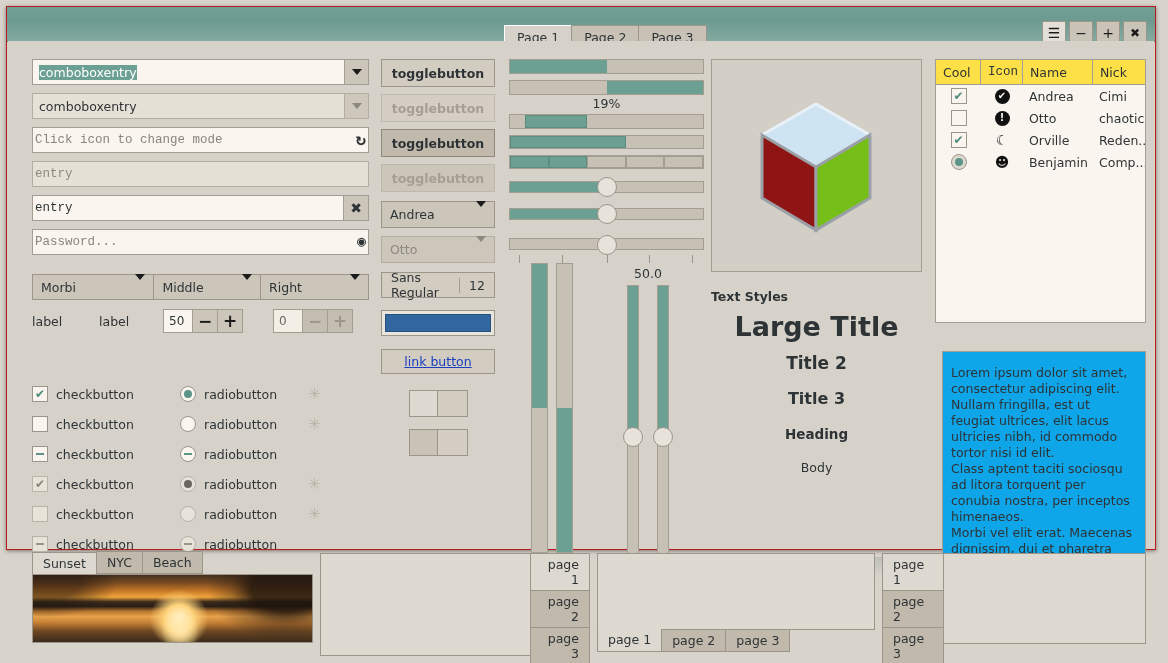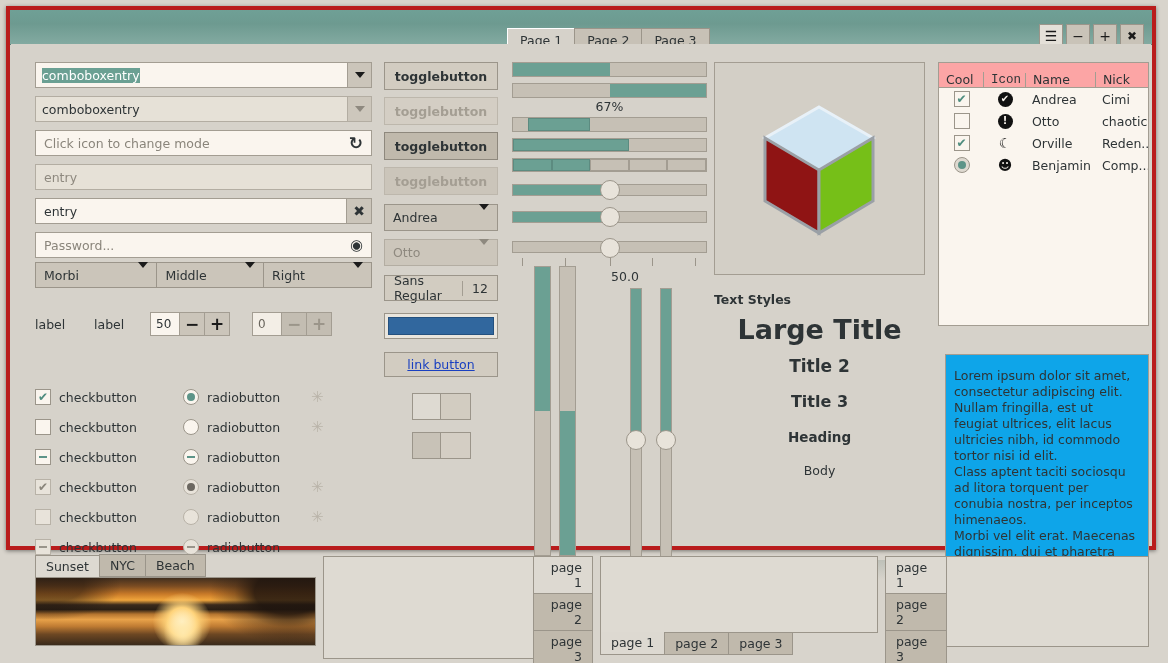--- a/index.html
+++ b/index.html
@@ -6,21 +6,21 @@
   body{
     width:1168px;height:663px;overflow:hidden;
     background:#d8d4cc;
     font-family:"DejaVu Sans","Liberation Sans",sans-serif;
     font-size:12.5px;color:#2e3436;
   }
   
   #window{
     position:absolute;left:6px;top:6px;width:1150px;height:544px;
     background:#d6d2ca;
-    border:4px solid #b91c1c;
+    border:1px solid #b91c1c;
     box-shadow:0 1px 4px rgba(0,0,0,.45);
     box-sizing:border-box;
   }
   #titlebar{
     position:absolute;left:0;top:0;right:0;height:34px;
     background:linear-gradient(to bottom,#6fa096 0%,#6d9a90 40%,#83aaa1 100%);
     border-bottom:1px solid #5d8179;
   }
   #tabs-header{
     position:absolute;left:497px;top:16px;height:26px;display:flex;align-items:flex-end;
@@ -36,21 +36,21 @@
     width:24px;height:24px;background:#c9c3b8;border:1px solid #9b958a;
     display:flex;align-items:center;justify-content:center;
     font-size:14px;color:#1b1b1b;box-sizing:border-box;line-height:1;
   }
   .wbtn.light{background:#e4e0d8;}
   
   #content{position:absolute;left:1px;top:34px;right:1px;bottom:1px;background:#d6d2ca;}
   
   .entry{
     height:26px;box-sizing:border-box;background:#faf5ee;border:1px solid #a39d92;
-    display:flex;align-items:center;padding:0 8px;font-size:12.5px;color:#2e3436;
+    display:flex;align-items:center;padding:0 2px;font-size:12.5px;color:#2e3436;font-family:Liberation Mono, monospace;
   }
   .entry.dim{background:#e6e1d7;color:#8e897f;border-color:#b3ada2;}
   .entry .ph{color:#8a857b;}
   .combo{
     height:26px;box-sizing:border-box;background:#faf5ee;border:1px solid #a39d92;
     display:flex;align-items:center;font-size:12.5px;position:relative;
   }
   .combo .txt{flex:1;padding:0 6px;overflow:hidden;white-space:nowrap;}
   .combo .arrowbox{
     width:24px;height:100%;border-left:1px solid #a39d92;background:#cbc5ba;
@@ -97,21 +97,21 @@
   
   .spin{display:flex;height:24px;box-sizing:border-box;}
   .spin .val{width:30px;background:#faf5ee;border:1px solid #a39d92;border-right:none;
              display:flex;align-items:center;padding-left:5px;font-size:12px;box-sizing:border-box;}
   .spin .sb{width:26px;border:1px solid #a39d92;background:#cbc5ba;display:flex;align-items:center;
             justify-content:center;font-size:17px;font-weight:bold;box-sizing:border-box;margin-left:-1px;color:#1b1b1b;}
   .spin.dim .val{background:#f3eee6;color:#6a665e;}
   .spin.dim .sb{color:#9b958a;background:#c3bdb2;}
   
   #tree{position:absolute;left:927px;top:18px;width:211px;height:264px;background:#faf5ee;border:1px solid #a39d92;box-sizing:border-box;}
-  .thead{display:flex;height:24px;background:#fca5a5;border-bottom:1px solid #a39d92;align-items:flex-end;}
+  .thead{display:flex;height:24px;background:#fde047;border-bottom:1px solid #a39d92;}
   .thead div{border-right:1px solid #a39d92;display:flex;align-items:center;padding-left:7px;box-sizing:border-box;font-size:12.5px;}
   .trow{display:flex;height:22px;align-items:center;}
   .trow>div{box-sizing:border-box;display:flex;align-items:center;}
   .c-cool{width:45px;justify-content:center;}
   .c-icon{width:42px;justify-content:center;font-size:14px;}
   .c-name{width:70px;padding-left:6px;}
   .c-nick{flex:1;padding-left:6px;overflow:hidden;white-space:nowrap;}
   
   #textview{position:absolute;left:934px;top:310px;width:204px;height:228px;background:#0ea5e9;
             border:1px solid #a39d92;box-sizing:border-box;padding:13px 8px;overflow:hidden;font-size:12.5px;line-height:16px;}
@@ -177,42 +177,42 @@
         <span>entry</span>
       </div>
 
       <div style="display:flex;margin-bottom:8px;">
         <div class="entry" style="flex:1;border-right:none;">
           <span>entry</span>
         </div>
         <div style="width:26px;height:26px;box-sizing:border-box;border:1px solid #a39d92;background:#cbc5ba;display:flex;align-items:center;justify-content:center;font-size:14px;font-weight:bold;">✖</div>
       </div>
 
-      <div class="entry" style="margin-bottom:4px;justify-content:space-between;">
+      <div class="entry" style="margin-bottom:19px;justify-content:space-between;">
         <span class="ph">Password...</span>
         <span style="font-size:15px;line-height:1;">◉</span>
       </div>
 
       <div style="display:flex;gap:0;">
         <div class="btncombo" style="width:125px;">
           <span class="txt">Morbi</span>
             <span class="ar"><i class="arrow-dn"></i></span>
         </div>
         <div class="btncombo" style="width:110px;margin-left:-1px;">
           <span class="txt">Middle</span>
             <span class="ar"><i class="arrow-dn"></i></span>
         </div>
         <div class="btncombo" style="flex:1;margin-left:-1px;gap:40px;">
           <span class="txt">Right</span>
             <span class="ar"><i class="arrow-dn"></i></span>
         </div>
       </div>
     </div>
 
-    <div style="position:absolute;left:24px;top:268px;display:flex;align-items:center;gap:4px;justify-content:space-between;">
+    <div style="position:absolute;left:24px;top:268px;display:flex;align-items:center;gap:12px;justify-content:space-between;">
       <span class="lbl" style="width:55px;">label</span>
       <span class="lbl" style="width:52px;">label</span>
       <div class="spin">
         <span class="val">50</span>
         <span class="sb">−</span>
         <span class="sb">+</span>
       </div>
       <div class="spin dim" style="margin-left:18px;">
         <span class="val">0</span>
         <span class="sb">−</span>
@@ -353,21 +353,21 @@
       </div>
     </div>
 
     <div style="position:absolute;left:501px;top:18px;width:195px;">
       <div class="trough" style="height:15px;margin-bottom:6px;">
         <div class="fill" style="width:50%;"></div>
       </div>
       <div class="trough" style="height:15px;margin-bottom:1px;display:flex;justify-content:flex-end;">
         <div class="fill" style="width:50%;"></div>
       </div>
-      <div style="text-align:center;font-size:12.5px;margin-bottom:3px;">67%</div>
+      <div style="text-align:center;font-size:12.5px;margin-bottom:3px;">19%</div>
       <div class="trough" style="height:15px;margin-bottom:6px;position:relative;">
         <div class="fill b" style="position:absolute;left:8%;width:32%;top:0;bottom:0;height:auto;"></div>
       </div>
       <div class="trough" style="height:14px;margin-bottom:6px;">
         <div class="fill b" style="width:60%;"></div>
       </div>
       <div class="trough" style="height:14px;display:flex;margin-bottom:8px;">
         <div class="fill b" style="width:20%;"></div>
         <div class="fill b" style="width:20%;"></div>
         <div style="width:20%;border:1px solid #a39d92;box-sizing:border-box;"></div>
@@ -402,21 +402,21 @@
     <div style="position:absolute;left:523px;top:222px;display:flex;gap:8px;">
       <div class="trough" style="width:17px;height:290px;position:relative;">
         <div style="position:absolute;left:0;right:0;top:0;height:50%;background:#6ba093;"></div>
       </div>
       <div class="trough" style="width:17px;height:290px;position:relative;">
         <div style="position:absolute;left:0;right:0;bottom:0;height:50%;background:#6ba093;"></div>
       </div>
     </div>
 
     <div style="position:absolute;left:600px;top:225px;width:80px;">
-      <div style="font-size:12.5px;margin-bottom:4px;">50.0</div>
+      <div style="text-align:center;font-size:12.5px;margin-bottom:4px;">50.0</div>
       <div style="display:flex;gap:18px;justify-content:center;position:relative;height:278px;">
         <div style="position:relative;width:12px;">
           <div style="position:absolute;left:0;right:0;top:0;bottom:0;background:#c6c0b5;border:1px solid #a39d92;box-sizing:border-box;"></div>
           <div style="position:absolute;left:1px;right:1px;top:1px;height:53%;background:#6ba093;"></div>
           <div class="knob" style="left:-4px;top:51%;"></div>
         </div>
         <div style="position:relative;width:12px;">
           <div style="position:absolute;left:0;right:0;top:0;bottom:0;background:#c6c0b5;border:1px solid #a39d92;box-sizing:border-box;"></div>
           <div style="position:absolute;left:1px;right:1px;top:1px;height:53%;background:#6ba093;"></div>
           <div class="knob" style="left:-4px;top:51%;"></div>

